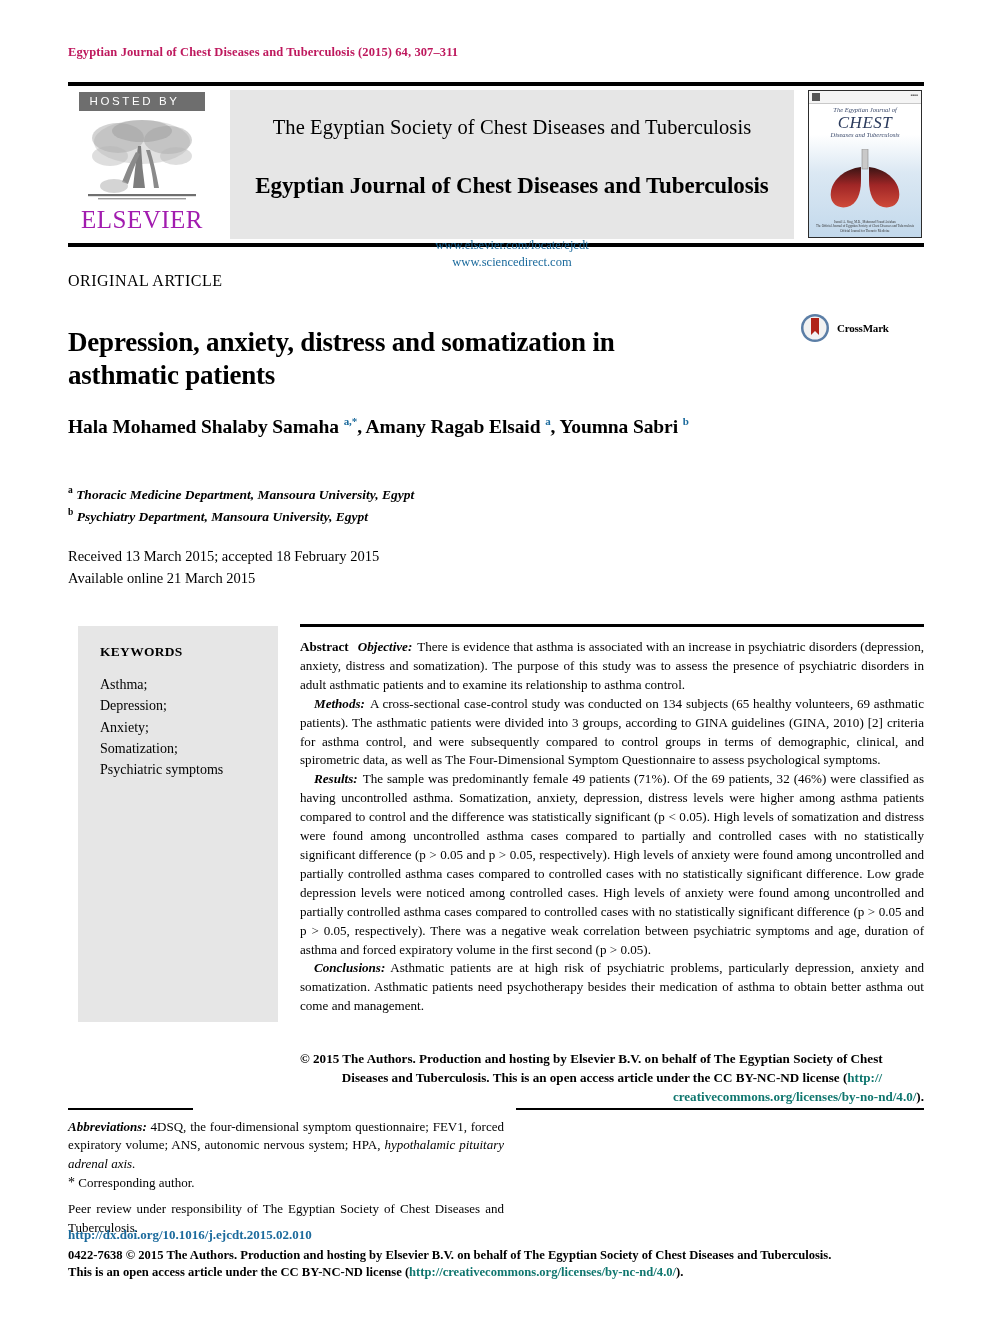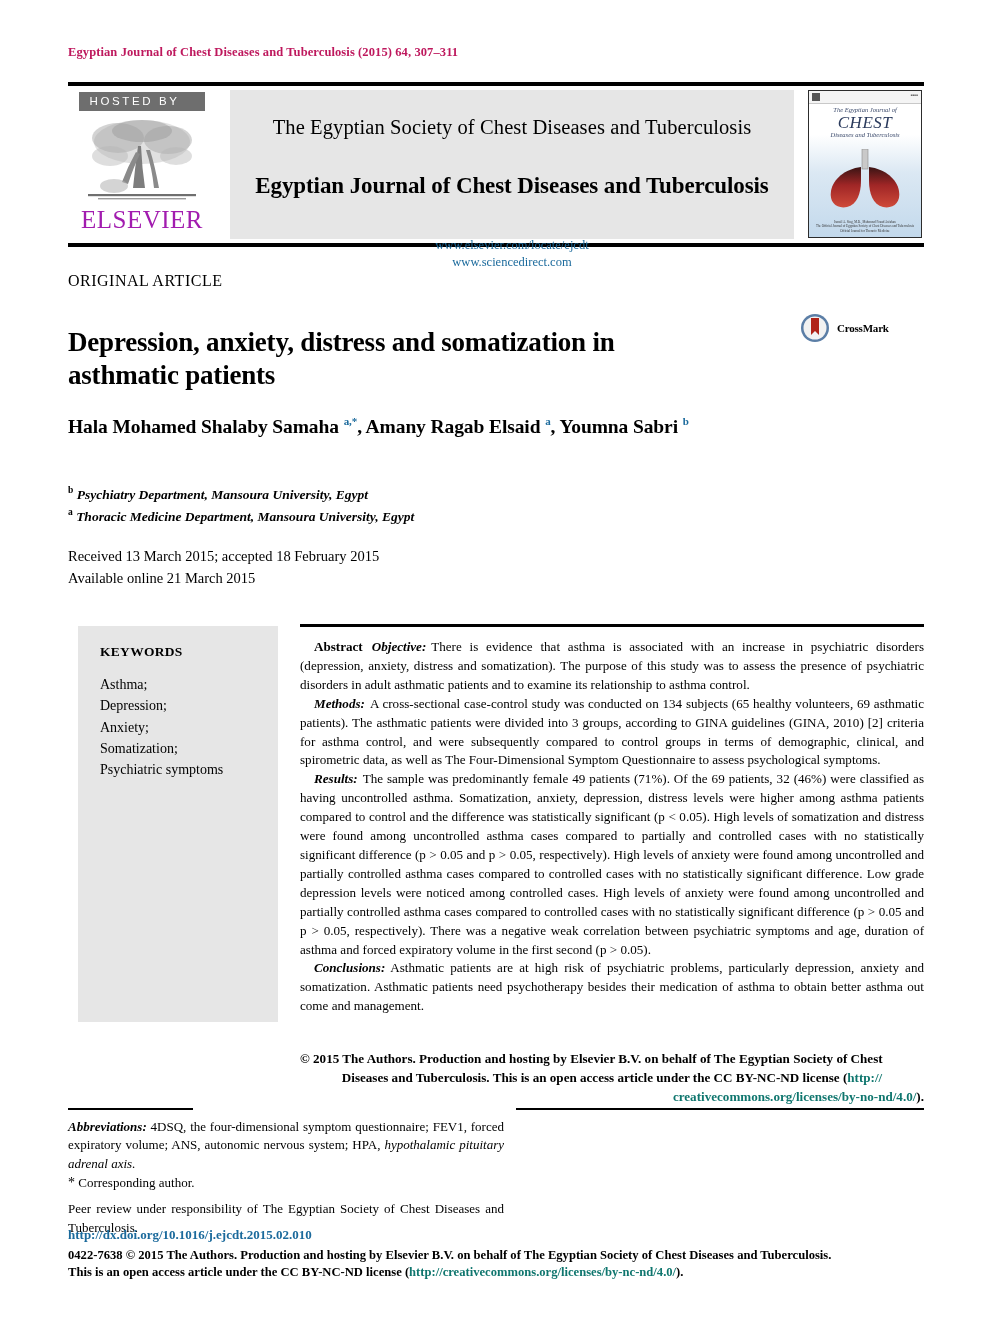--- a/index.html
+++ b/index.html
@@ -237,21 +237,21 @@
     position: absolute;
     left: 300px;
     top: 638px;
     width: 624px;
     font-size: 13.1px;
     line-height: 1.445;
     text-align: justify;
   }
   .abstract p { margin: 0; text-indent: 0; }
   .abstract p.indent { text-indent: 14px; }
-  .abstract .lbl-b { font-weight: bold; margin-left: 14px; }
+  .abstract .lbl-b { font-weight: bold; }
   .abstract .lbl-i { font-style: italic; font-weight: bold; }
   .abstract .sp { display: inline-block; width: 9px; }
   .abstract .sp-sm { display: inline-block; width: 5px; }
   .copyline {
     position: absolute;
     left: 300px;
     top: 1050px;
     width: 624px;
     font-size: 13.1px;
     line-height: 1.445;
@@ -397,22 +397,22 @@
       <circle cx="15" cy="15" r="14" fill="#5b7ea6"></circle>
       <circle cx="15" cy="15" r="11.5" fill="#f2f2f2"></circle>
       <path d="M11 5 L19 5 L19 22 L15 18 L11 22 Z" fill="#b02318"></path>
     </svg>
     <span class="cm-label">CrossMark</span>
   </div>
 
   <div class="authors">Hala Mohamed Shalaby Samaha <sup>a,*</sup>, Amany Ragab Elsaid <sup>a</sup>, Youmna Sabri <sup>b</sup></div>
 
   <div class="affils">
+    <div><sup>a</sup> <span>Thoracic Medicine Department, Mansoura University, Egypt</span></div>
     <div><sup>b</sup> <span>Psychiatry Department, Mansoura University, Egypt</span></div>
-    <div><sup>a</sup> <span>Thoracic Medicine Department, Mansoura University, Egypt</span></div>
   </div>
 
   <div class="dates">
     <div>Received 13 March 2015; accepted 18 February 2015</div>
     <div>Available online 21 March 2015</div>
   </div>
 
   <div class="kw-box">
     <div class="kw-title">KEYWORDS</div>
     <div class="kw-list">

